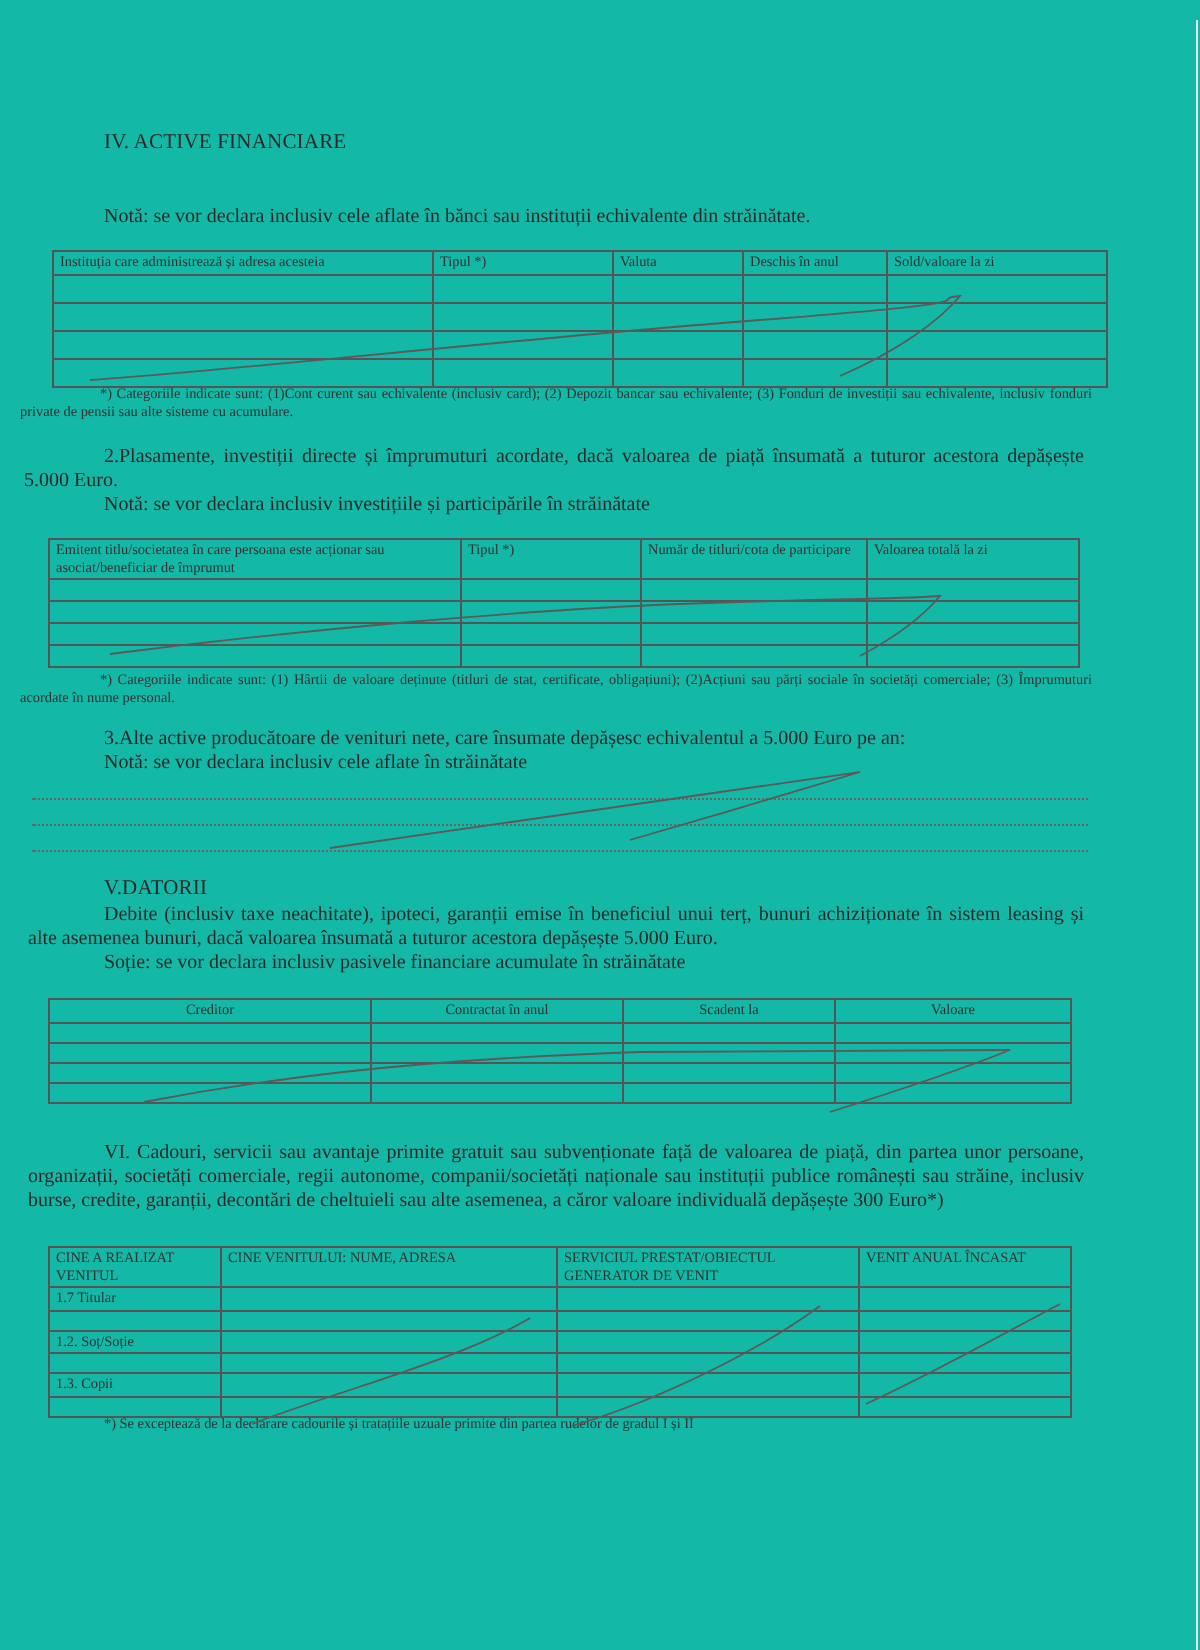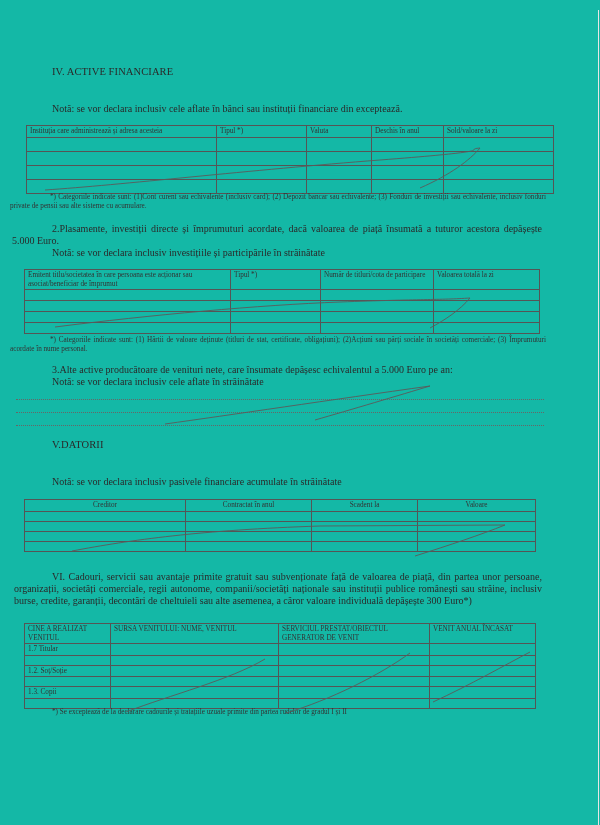--- a/index.html
+++ b/index.html
@@ -18,21 +18,21 @@
     svg.scribble path { fill: none; stroke: #5a5a5a; stroke-width: 0.9; }
     .rborder { position: absolute; right: 1px; top: 10px; width: 1px; height: 815px; background: #e6e6e6; }
   </style>
 </head>
 <body>
 
 <div class="page">
   <div class="rborder"></div>
 
   <div class="abs h" style="left:52px; top:66px;">IV. ACTIVE FINANCIARE</div>
-  <div class="abs p" style="left:52px; top:103px;">Notă: se vor declara inclusiv cele aflate în bănci sau instituții financiare din exceptează.</div>
+  <div class="abs p" style="left:52px; top:103px;">Notă: se vor declara inclusiv cele aflate în bănci sau instituții echivalente din străinătate.</div>
 
   <table class="form" style="left:26px; top:125px; width:528px;">
     <colgroup>
         <col style="width:190px">
         <col style="width:90px">
         <col style="width:65px">
         <col style="width:72px">
         <col>
       </colgroup>
     <tbody>
@@ -120,21 +120,22 @@
     </table>
   <div class="abs fn just" style="left:10px; top:336px; width:536px; text-indent:40px;">*) Categoriile indicate sunt: (1) Hârtii de valoare deținute (titluri de stat, certificate, obligațiuni); (2)Acțiuni sau părți sociale în societăți comerciale; (3) Împrumuturi acordate în nume personal.</div>
 
   <div class="abs p" style="left:52px; top:364px;">3.Alte active producătoare de venituri nete, care însumate depășesc echivalentul a 5.000 Euro pe an:</div>
   <div class="abs p" style="left:52px; top:376px;">Notă: se vor declara inclusiv cele aflate în străinătate</div>
   <div class="dots" style="top:399px;"></div>
   <div class="dots" style="top:412px;"></div>
   <div class="dots" style="top:425px;"></div>
 
   <div class="abs h" style="left:52px; top:439px;">V.DATORII</div>
-  <div class="abs p" style="left:52px; top:476px;">Notă: se vor declara inclusiv pasivele financiare acumulate în străinătate</div>
+  <div class="abs p just" style="left:14px; top:452px; width:528px; text-indent:38px;">Debite (inclusiv taxe neachitate), ipoteci, garanții emise în beneficiul unui terț, bunuri achiziționate în sistem leasing și alte asemenea bunuri, dacă valoarea însumată a tuturor acestora depășește 5.000 Euro.</div>
+  <div class="abs p" style="left:52px; top:476px;">Soție: se vor declara inclusiv pasivele financiare acumulate în străinătate</div>
 
   <table class="form" style="left:24px; top:499px; width:512px;">
     <colgroup>
         <col style="width:161px">
         <col style="width:126px">
         <col style="width:106px">
         <col>
       </colgroup>
     <tbody>
         <tr>
@@ -175,21 +176,21 @@
   <table class="form" style="left:24px; top:623px; width:512px;">
     <colgroup>
         <col style="width:86px">
         <col style="width:168px">
         <col style="width:151px">
         <col>
       </colgroup>
     <tbody>
         <tr>
       <td>CINE A REALIZAT VENITUL</td>
-      <td>SURSA VENITULUI: NUME, VENITUL</td>
+      <td>CINE VENITULUI: NUME, ADRESA</td>
       <td>SERVICIUL PRESTAT/OBIECTUL GENERATOR DE VENIT</td>
       <td>VENIT ANUAL ÎNCASAT</td>
     </tr>
     <tr style="height:10px">
           <td>1.7 Titular</td>
           <td></td>
           <td></td>
           <td></td>
         </tr>
     <tr style="height:10px">

